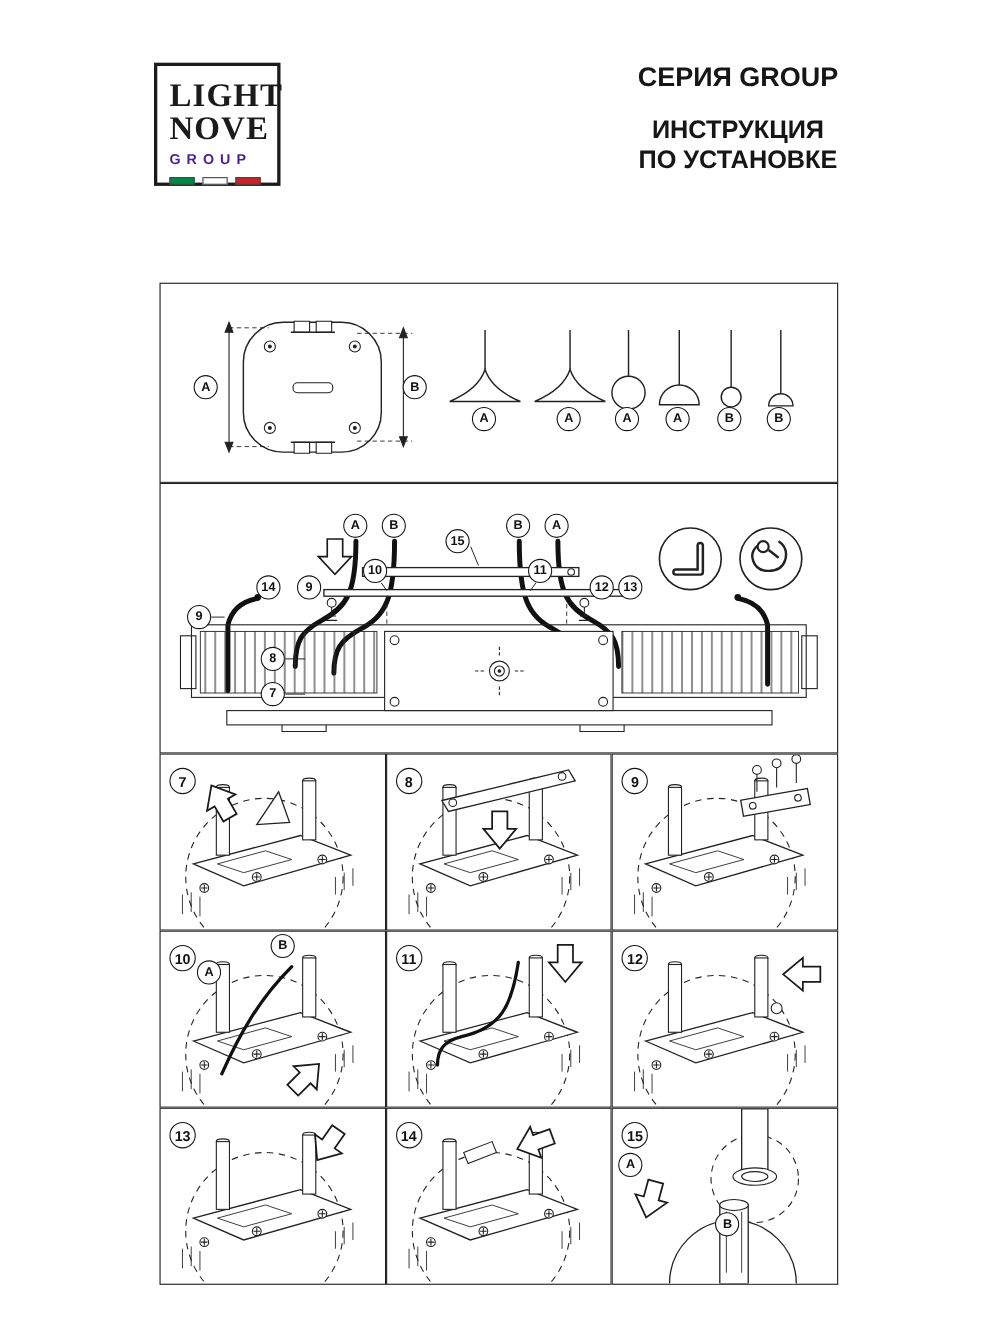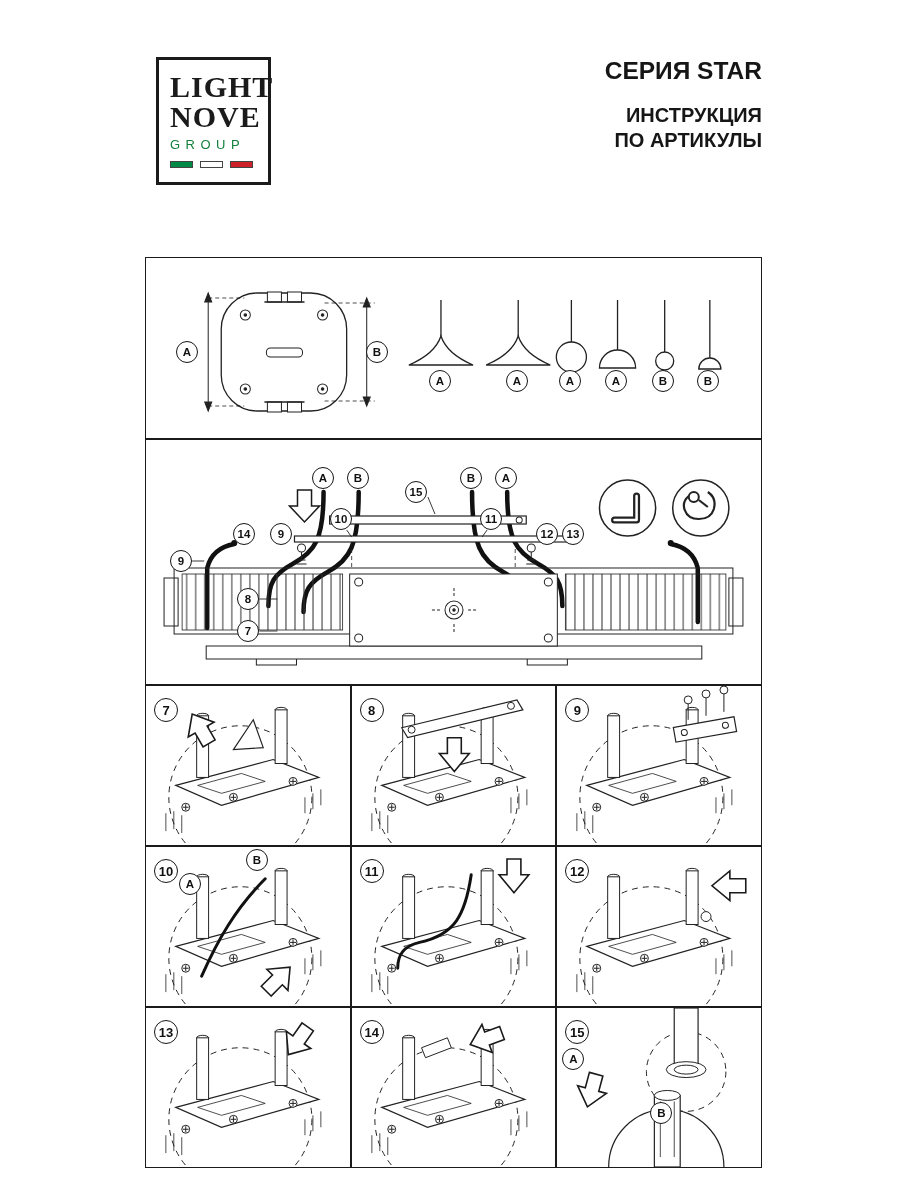--- a/index.html
+++ b/index.html
@@ -3,34 +3,34 @@
 <meta charset="utf-8">
 <style>
   * { margin:0; padding:0; box-sizing:border-box; }
   html,body { background:#ffffff; }
   .page {
     position:relative; width:902px; height:1200px; background:#ffffff;
     font-family:"Liberation Sans", sans-serif; color:#1a1a1a; overflow:hidden;
   }
   
   .logo {
-    position:absolute; left:156px; top:57px; width:115px; height:128px;
+    position:absolute; left:140px; top:57px; width:115px; height:112px;
     border:3px solid #1b1b1b; padding:12px 8px 19px 11px;
   }
   .logo-word {
     font-family:"Liberation Serif", serif; font-weight:bold;
     font-size:30px; line-height:1.0; letter-spacing:1px; color:#1b1b1b;
   }
-  .logo-group { margin-top:5px; font-size:13px; font-weight:normal; letter-spacing:5.5px; color:#15803d; }
+  .logo-group { margin-top:5px; font-size:13px; font-weight:bold; letter-spacing:5.5px; color:#4c1d95; }
   .logo-flag { margin-top:9px; display:flex; gap:7px; align-items:center; }
   .flag-seg { width:23px; height:7px; border:1px solid #444; }
   
   .titles { position:absolute; top:55px; right:140px; text-align:right; color:#161616; }
   .title-sm { font-size:24.5px; font-weight:bold; line-height:1.32; }
-  .title-lg { font-size:20px; font-weight:bold; line-height:1.22; }
+  .title-lg { font-size:23px; font-weight:bold; line-height:1.22;text-align:center; }
   .title-gap { margin-top:16px; }
   
   .sheet {
     position:absolute; left:145px; top:257px; width:617px; height:911px;
     display:grid; grid-template-columns:1fr 1fr 1fr;
     grid-template-rows:182px 246px 1fr 1fr 1fr;
   }
   .panel { position:relative; border:1px solid #1b1b1b; overflow:hidden; background:#fff; }
   .span3 { grid-column:1 / -1; }
   .art { position:absolute; inset:0; width:100%; height:100%; display:block; }
@@ -81,23 +81,23 @@
     <div class="logo-word">NOVE</div>
     <div class="logo-group">GROUP</div>
     <div class="logo-flag">
       <span class="flag-seg" style="background: rgb(0, 138, 69);"></span>
       <span class="flag-seg" style="background: rgb(255, 255, 255);"></span>
       <span class="flag-seg" style="background: rgb(205, 33, 42);"></span>
     </div>
   </div>
 
   <div class="titles">
-    <div class="title-sm">СЕРИЯ STAR</div>
+    <div class="title-sm">СЕРИЯ GROUP</div>
     <div class="title-lg title-gap">ИНСТРУКЦИЯ</div>
-    <div class="title-lg">ПО АРТИКУЛЫ</div>
+    <div class="title-lg">ПО УСТАНОВКЕ</div>
   </div>
 
   <div class="sheet">
 
     <div class="panel span3">
       <svg class="art" viewBox="0 0 613 180" preserveAspectRatio="none">
         <rect x="75" y="35" width="125" height="118" rx="36" fill="#fff" stroke="#222" stroke-width="1.3"></rect>
         <g fill="#fff" stroke="#222" stroke-width="1">
           <circle cx="99" cy="57" r="5"></circle>
             <circle cx="176" cy="57" r="5"></circle>

